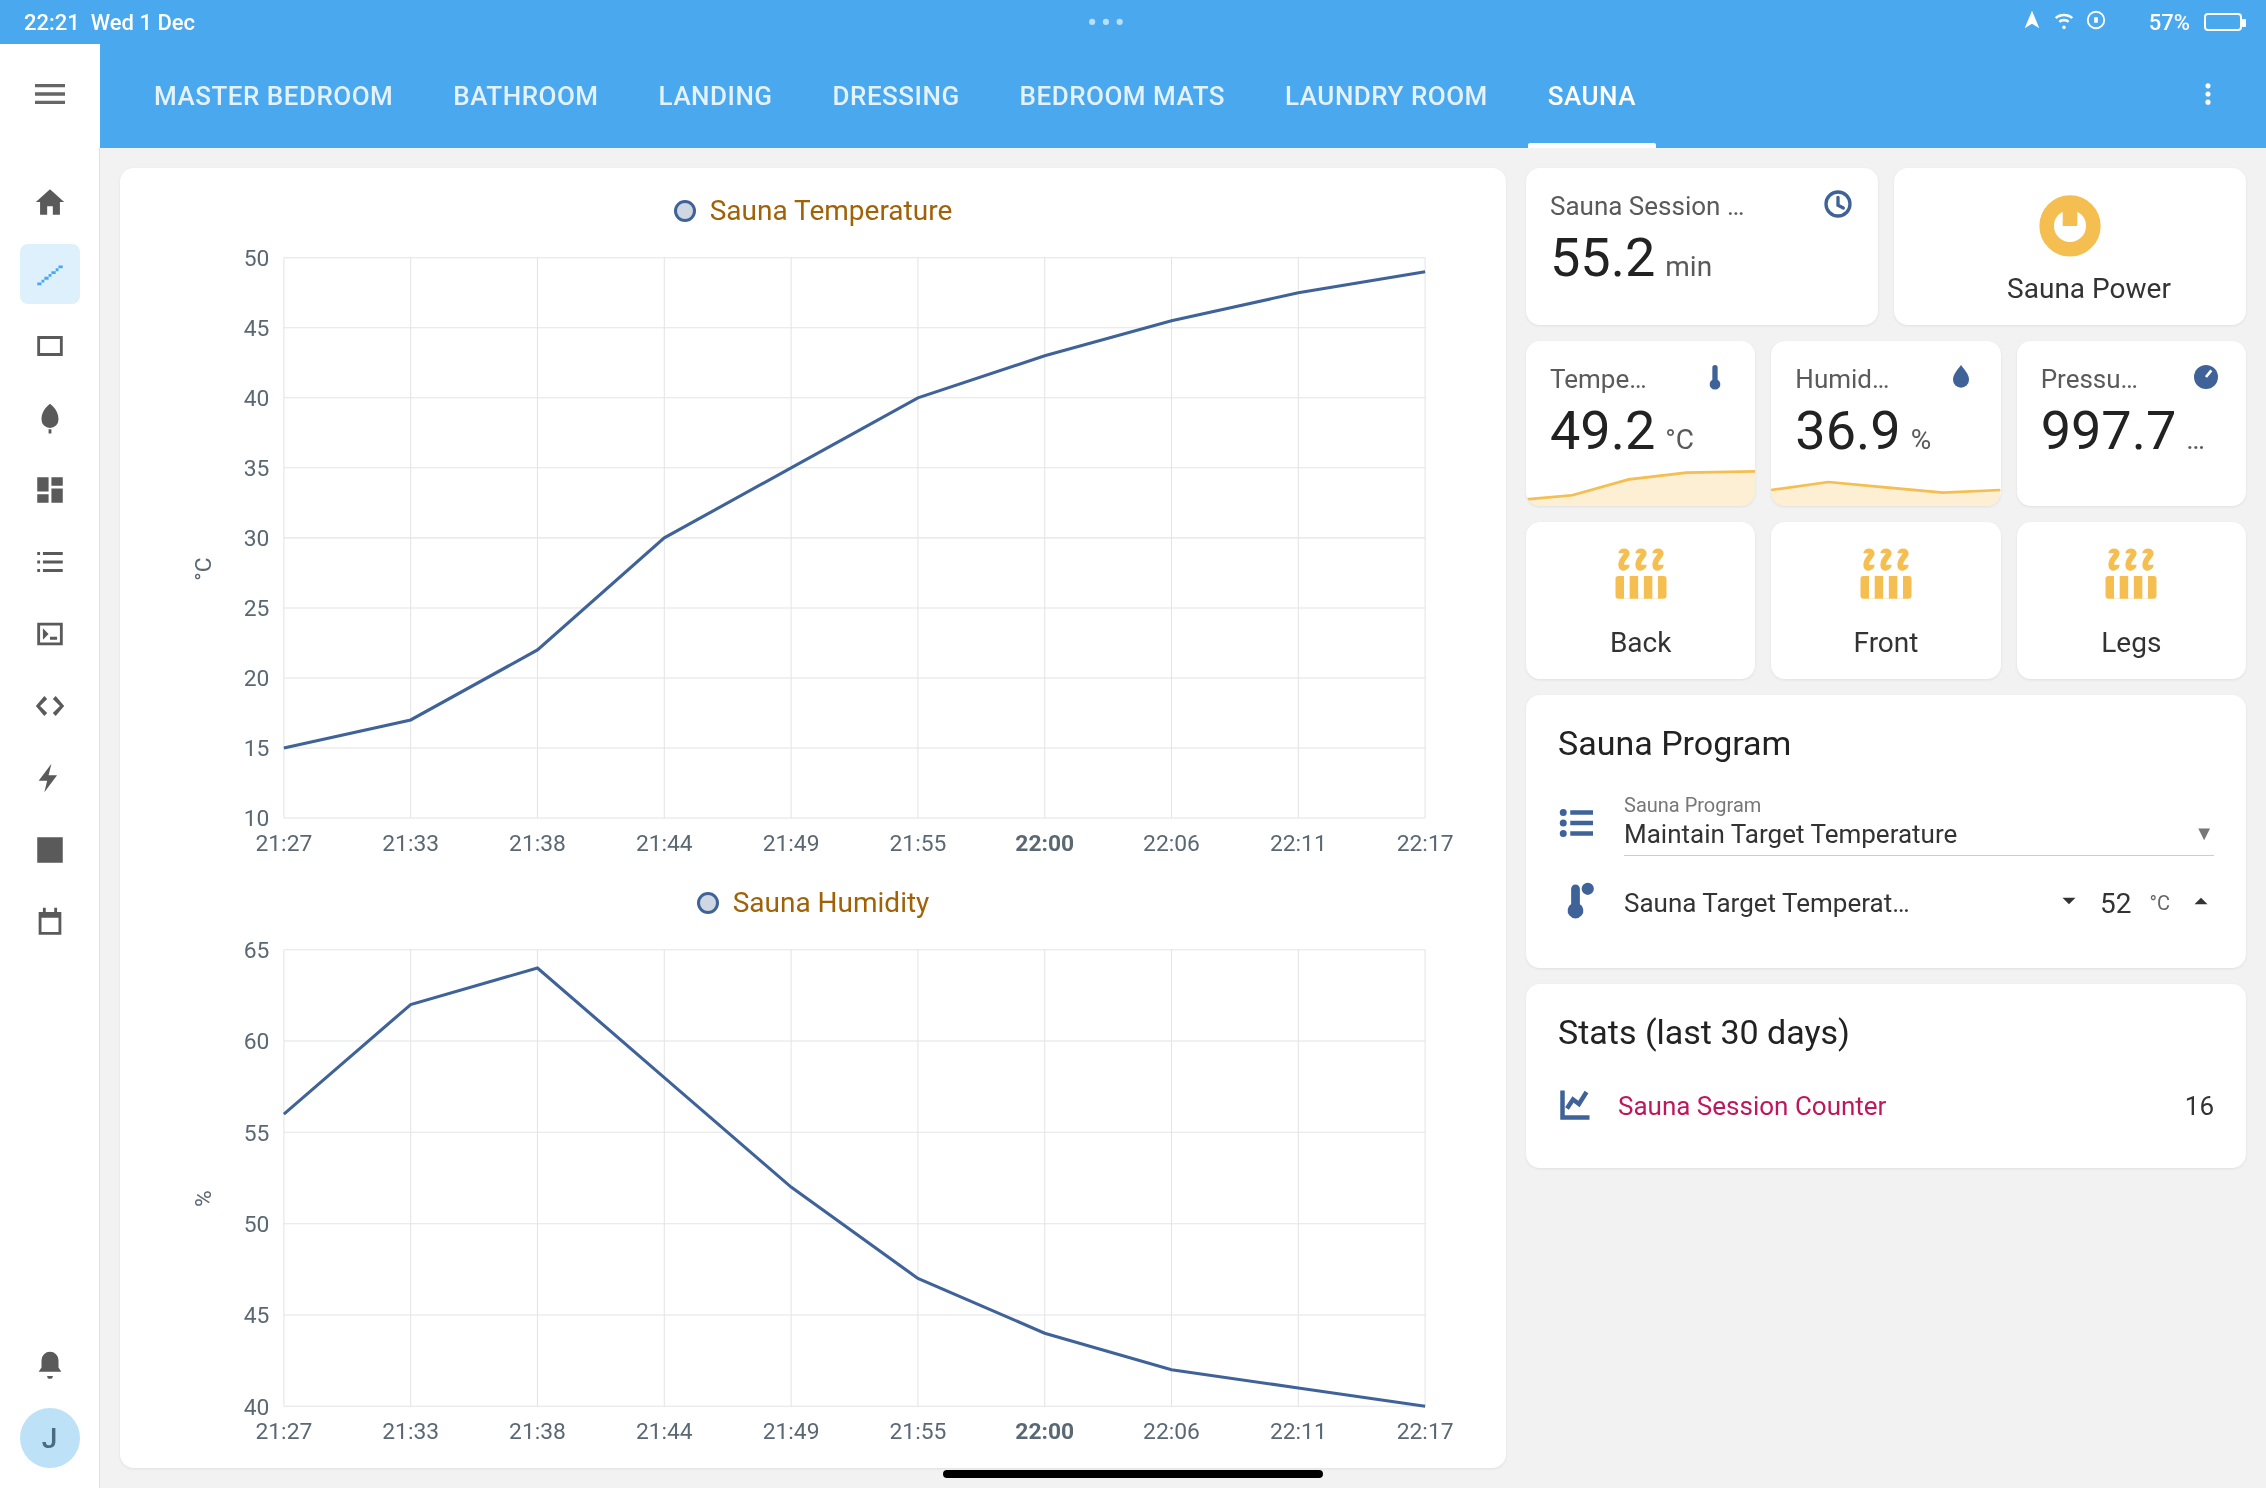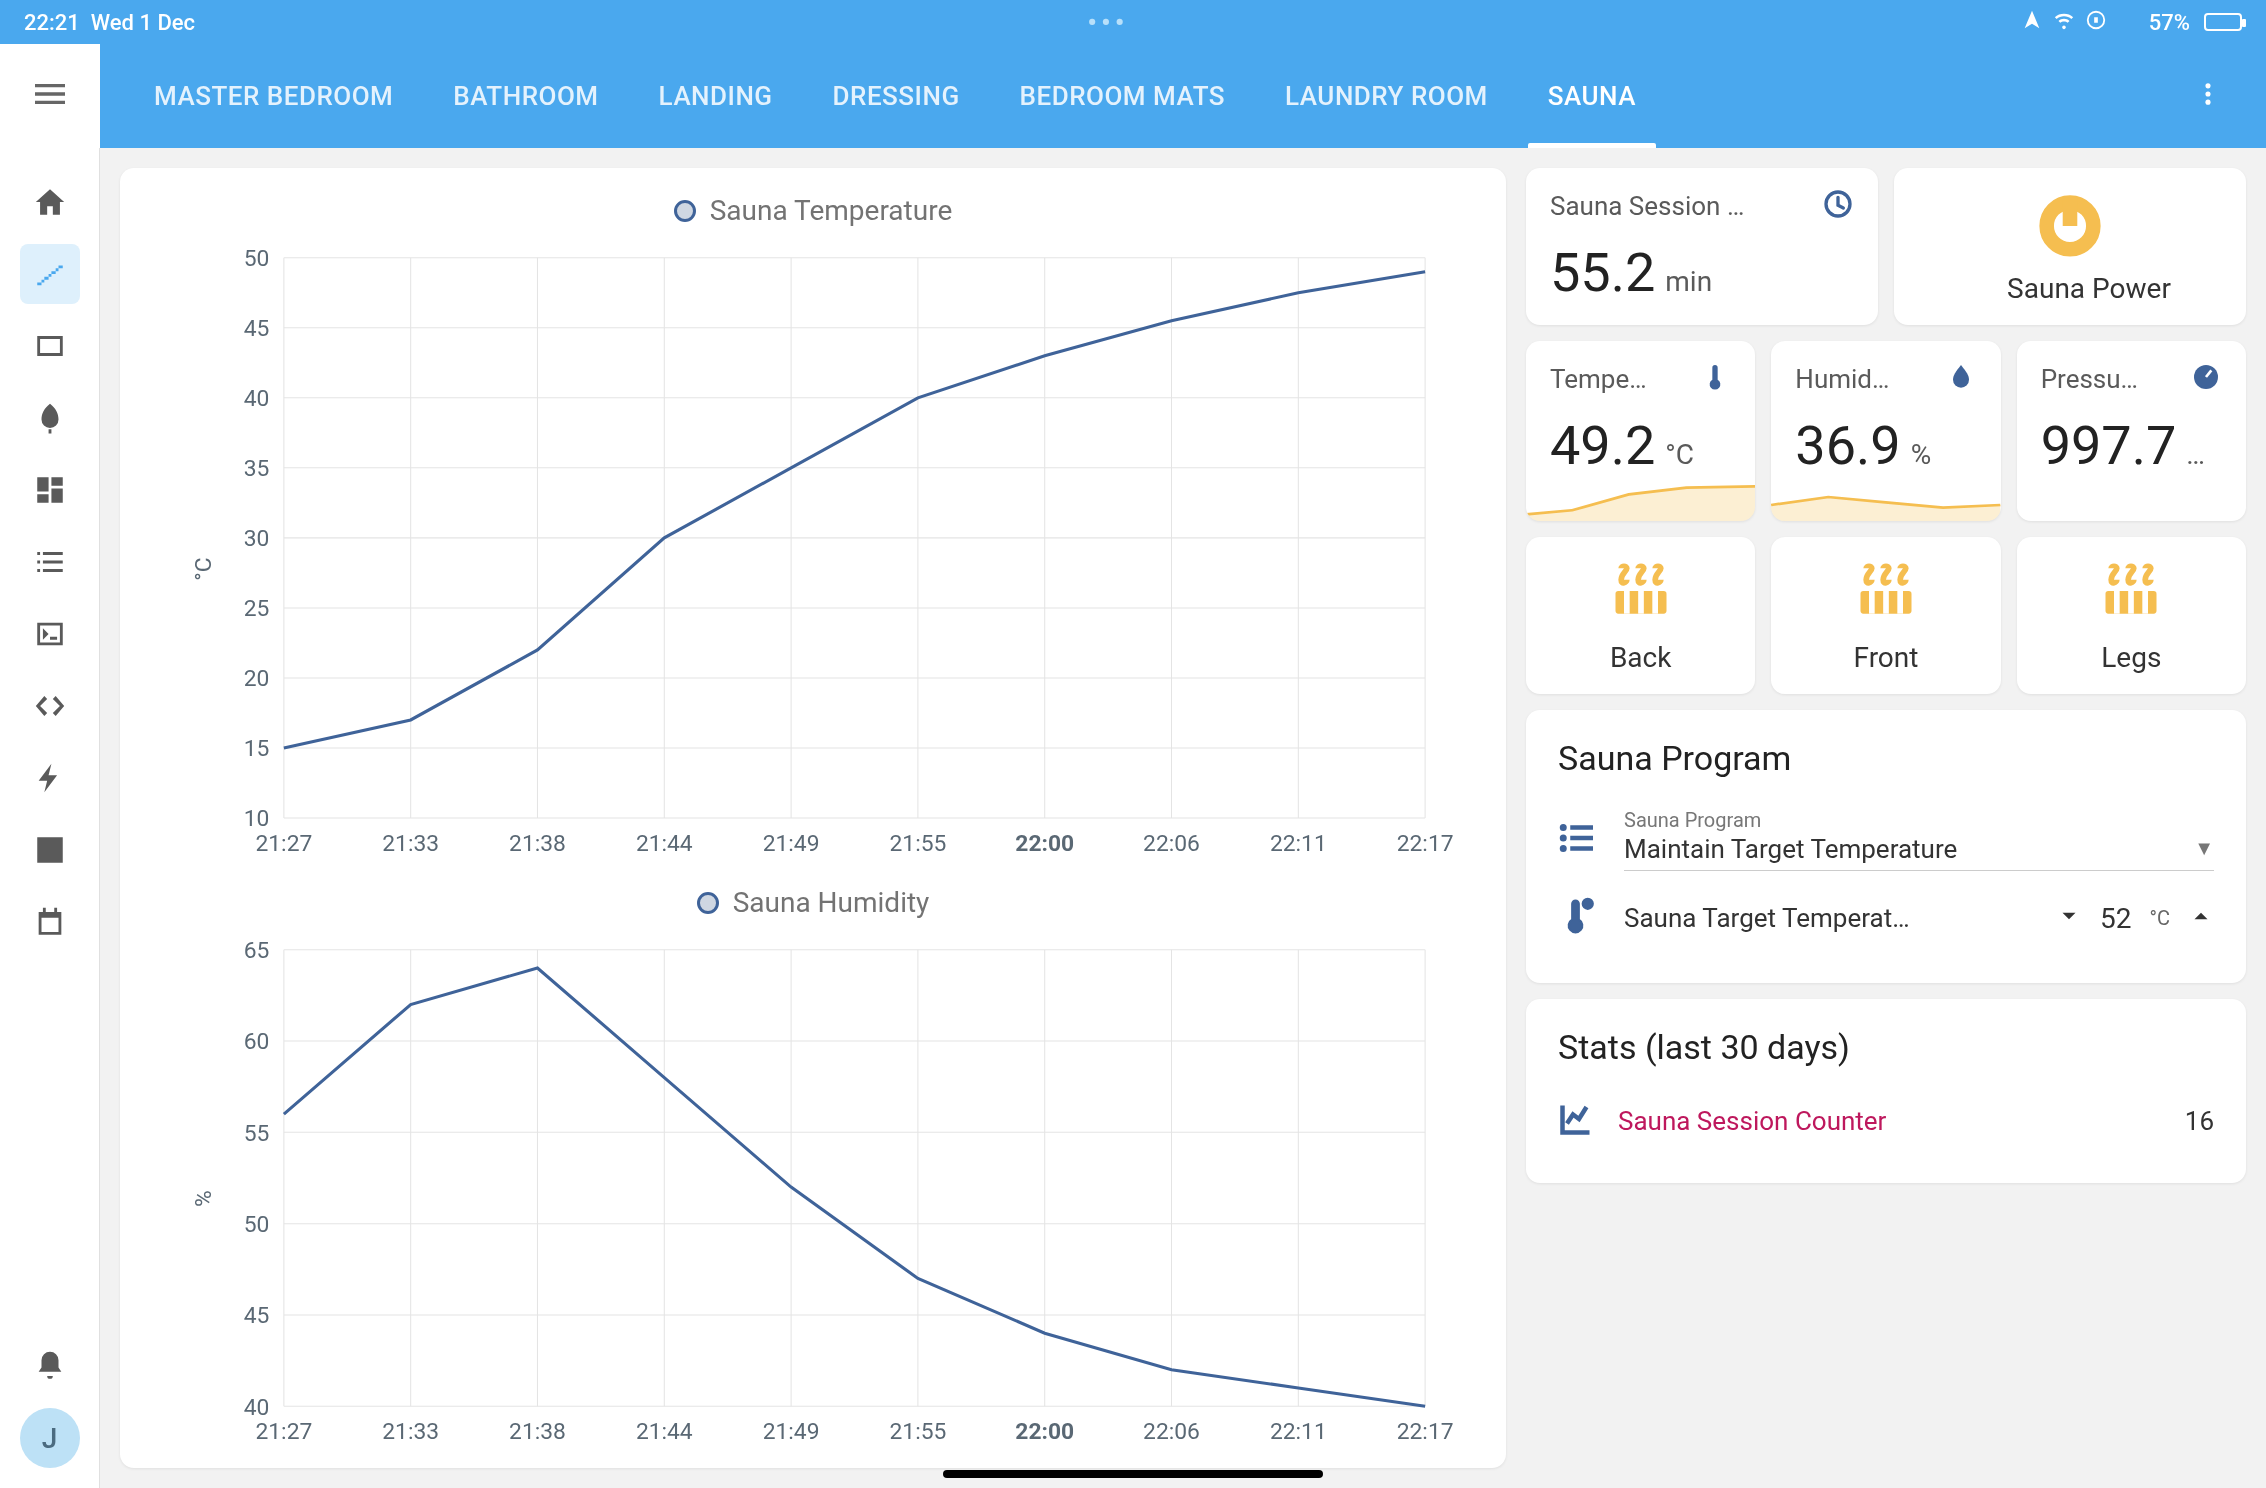--- a/index.html
+++ b/index.html
@@ -26,34 +26,34 @@
   .sidebar { width: 100px; background: #fff; border-right: 1px solid #e0e0e0; display: flex; flex-direction: column; align-items: center; padding-top: 24px; gap: 12px; }
   .side-btn { width: 60px; height: 60px; display: flex; align-items: center; justify-content: center; border-radius: 8px; cursor: pointer; }
   .side-btn svg { width: 34px; height: 34px; fill: #5a5a5a; }
   .side-btn.active { background: #def0fc; }
   .side-btn.active svg { fill: #4aa8ee; }
   .side-spacer { flex: 1; }
   .avatar { width: 60px; height: 60px; border-radius: 50%; background: #bde1f6; color: #4b6b80; display: flex; align-items: center; justify-content: center; font-size: 28px; font-weight: 500; margin-bottom: 20px; }
 
   .main { flex: 1; padding: 20px; display: flex; gap: 20px; overflow: hidden; }
   .chart-col { flex: 1; background: #fff; border-radius: 14px; box-shadow: 0 1px 3px rgba(0,0,0,0.08); padding: 20px 30px; display: flex; flex-direction: column; }
-  .chart-title { display: flex; align-items: center; justify-content: center; gap: 14px; color: #737373; font-size: 28px; margin: 6px 0 10px; }
+  .chart-title { display: flex; align-items: center; justify-content: center; gap: 14px; color: #a16207; font-size: 28px; margin: 6px 0 10px; }
   .legend-dot { width: 22px; height: 22px; border-radius: 50%; background: #cfd7e2; border: 3px solid #3f6399; }
   .chart-svg { width: 100%; }
   .axis-label { fill: #5a6874; font-size: 22px; }
   .grid-line { stroke: #e4e4e4; stroke-width: 1; }
   .data-line { stroke: #3f6399; stroke-width: 3; fill: none; }
 
   .right-col { width: 720px; display: flex; flex-direction: column; gap: 16px; }
   .row { display: flex; gap: 16px; }
   .card { background: #fff; border-radius: 14px; box-shadow: 0 1px 3px rgba(0,0,0,0.08); padding: 20px 24px; flex: 1; position: relative; overflow: hidden; }
   .card-title-row { display: flex; align-items: center; justify-content: space-between; }
   .card-title { color: #5a5a5a; font-size: 26px; white-space: nowrap; overflow: hidden; text-overflow: ellipsis; max-width: 80%; }
   .card-icon svg { width: 32px; height: 32px; fill: #3f6399; }
-  .card-value { font-size: 54px; color: #222; margin-top: 17px; display: flex; align-items: baseline; gap: 10px; }
+  .card-value { font-size: 54px; color: #222; margin-top: 2px; display: flex; align-items: baseline; gap: 10px; }
   .card-unit { font-size: 28px; color: #5a5a5a; }
   .spark { position: absolute; left:0; right:0; bottom:0; height: 40px; }
   .spark svg { width: 100%; height: 100%; }
   .spark-area { fill: rgba(245,190,80,0.25); }
   .spark-line { stroke: #f5be50; stroke-width: 2; fill: none; }
 
   .power-card { display: flex; flex-direction: column; align-items: center; justify-content: center; cursor:pointer; }
   .power-icon svg { width: 70px; height: 70px; stroke: #f5be50; fill: none; stroke-width: 5; }
   .power-label { font-size: 28px; color: #333; margin-top: 10px; margin-left: 38px; }
 

